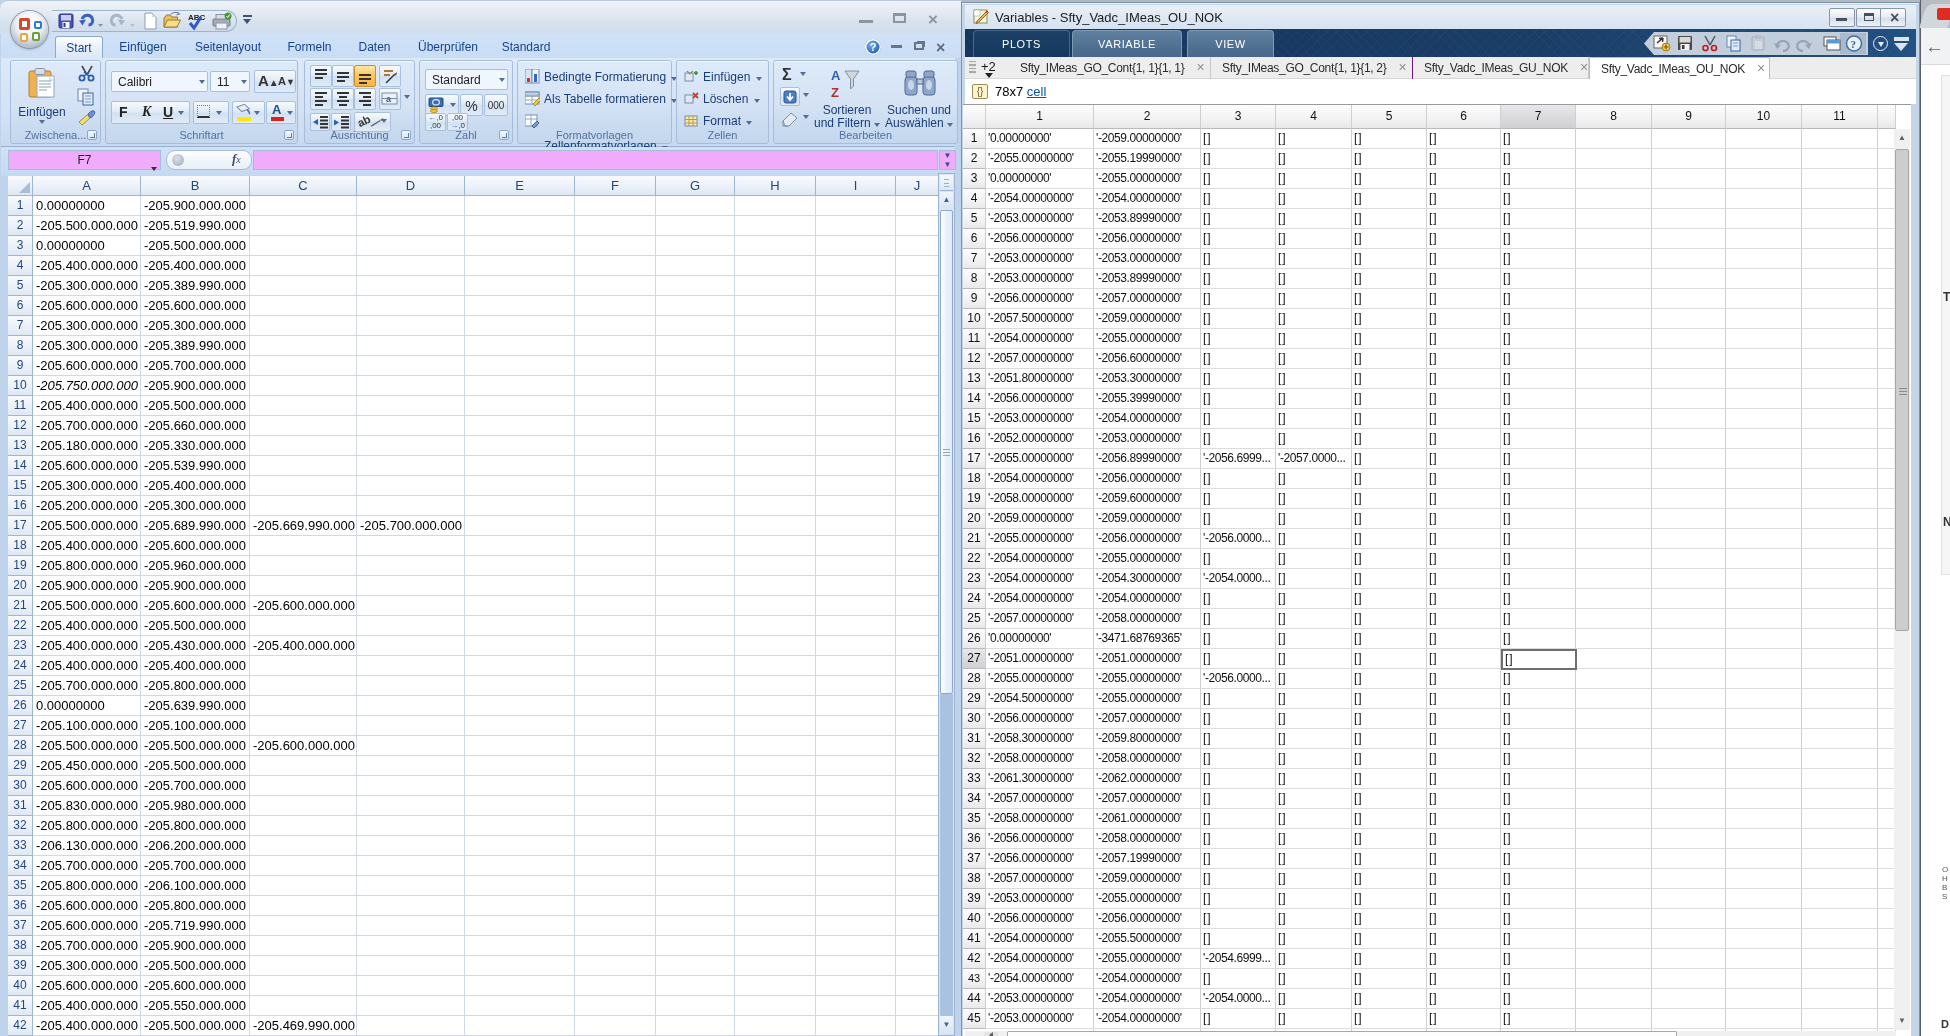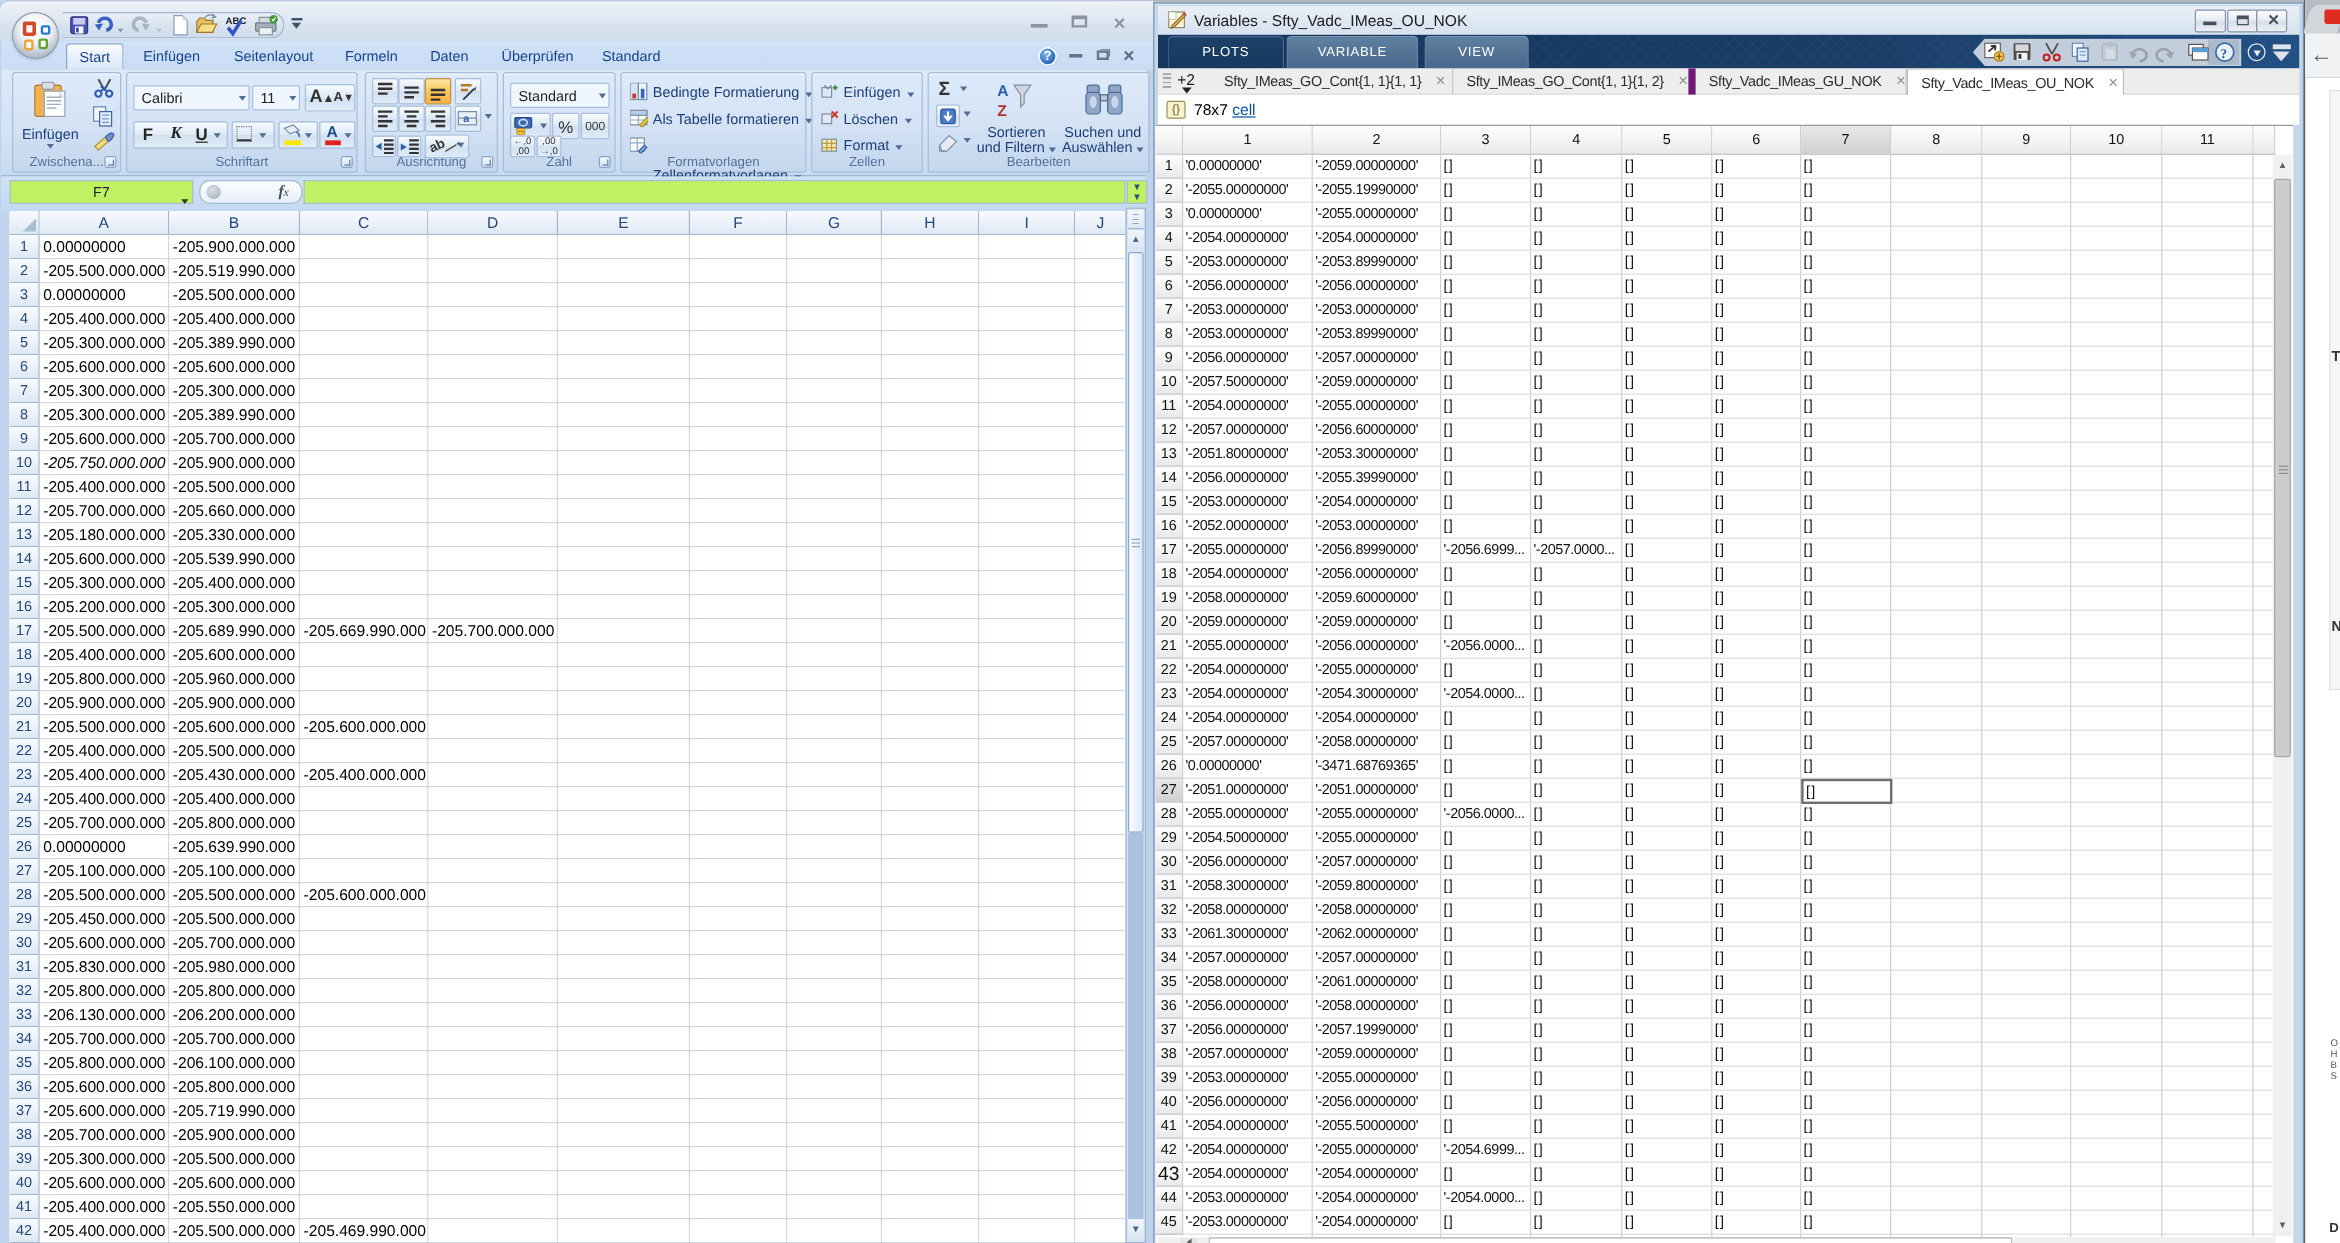--- a/index.html
+++ b/index.html
@@ -24,21 +24,21 @@
 .btnbox{position:absolute;border:1px solid #a9bfdc;background:linear-gradient(#f6fafd,#dfeaf6 48%,#d2e1f1 52%,#e0ebf7);border-radius:2px;}
 .combo{position:absolute;border:1px solid #a9bfdc;background:#f0f6fd;border-radius:2px;font-size:12px;color:#222;}
 .combo .da{position:absolute;right:2px;top:50%;margin-top:-2px;}
 .da{width:0;height:0;border-left:3px solid transparent;border-right:3px solid transparent;border-top:4px solid #4f6d96;display:inline-block;}
 
 .dw{line-height:0;}
 .dw .da{display:block;}
 .dad{width:0;height:0;border-left:3px solid transparent;border-right:3px solid transparent;border-top:4px solid #333;display:inline-block;}
 
 #xl-fstrip{position:absolute;left:1px;top:147px;width:954px;height:29px;background:linear-gradient(#cfe1f6,#c4d9f1);}
-.fwhite{position:absolute;background:#bef264;border:1px solid #a8bcd4;}
+.fwhite{position:absolute;background:#f0abfc;border:1px solid #a8bcd4;}
 #xl-grid{position:absolute;left:8px;top:176px;width:947px;height:860px;background:#fff;}
 .xh{background:linear-gradient(#f8fafd,#ebf1f9 55%,#dde8f4);border-right:1px solid #9eb6ce;border-bottom:1px solid #9eb6ce;
  color:#25467c;text-align:center;}
 .xcell{position:absolute;font-size:13px;color:#000;padding-left:3px;line-height:20px;white-space:nowrap;overflow:hidden;}
 
 #ml{position:absolute;left:961px;top:0;width:959px;height:1036px;}
 #ml-border{position:absolute;left:0;top:2px;width:959px;height:1034px;background:#c5d6e9;border:1px solid #7793ae;border-bottom:none;box-shadow:inset 0 1px 0 #e8f1fa;}
 #ml-title{position:absolute;left:4px;top:5px;width:951px;height:24px;
  background:linear-gradient(#eaf0f7,#dfe8f3 50%,#d5e2f0);font-size:13px;color:#1c1c1c;}
 #ml-strip{position:absolute;left:4px;top:29px;width:951px;height:28px;background:
@@ -679,21 +679,21 @@
       <div class="ab" style="left:908px;top:7px;width:15px;height:15px;border:1.6px solid #e8edf3;border-radius:50%;"></div>
       <div class="ab" style="left:912.5px;top:12.5px;width:0;height:0;border-left:3.5px solid transparent;border-right:3.5px solid transparent;border-top:5px solid #e8edf3;"></div>
       <div class="ab" style="left:929px;top:8px;width:15px;height:3.5px;background:#dde4ec;"></div>
       <div class="ab" style="left:929px;top:13.5px;width:0;height:0;border-left:7.5px solid transparent;border-right:7.5px solid transparent;border-top:8px solid #dde4ec;"></div>
     </div>
     <div id="ml-docbar">
       <div class="ab" style="left:4px;top:4px;width:7px;height:13px;background:repeating-linear-gradient(#a8a8a8 0 1.5px,#e8e8e8 1.5px 3.5px);"></div>
       <div class="ab" style="left:16px;top:2px;font-size:13px;color:#1a1a1a;">+2</div>
       <div class="ab" style="left:20px;top:16px;width:0;height:0;border-left:4px solid transparent;border-right:4px solid transparent;border-top:5px solid #222;"></div>
       <div class="dtab" style="left:44px;width:202px;border-right:1px solid #c6c8ca;padding-left:11px;">Sfty_IMeas_GO_Cont{1, 1}{1, 1}<span class="x" style="margin-left:12px;">×</span></div>
-      <div class="dtab" style="left:246px;width:202px;border-right:6px solid #701a75;padding-left:11px;">Sfty_IMeas_GO_Cont{1, 1}{1, 2}<span class="x" style="margin-left:12px;">×</span></div>
+      <div class="dtab" style="left:246px;width:202px;border-right:1px solid #701a75;padding-left:11px;">Sfty_IMeas_GO_Cont{1, 1}{1, 2}<span class="x" style="margin-left:12px;">×</span></div>
       <div class="dtab" style="left:448px;width:176px;border-right:1px solid #c6c8ca;padding-left:11px;">Sfty_Vadc_IMeas_GU_NOK<span class="x" style="margin-left:12px;">×</span></div>
       <div class="dtab" style="left:624px;width:181px;background:#fff;border:1px solid #b8babd;border-bottom:none;border-radius:2px 2px 0 0;height:23px;padding-left:11px;">Sfty_Vadc_IMeas_OU_NOK<span class="x" style="margin-left:12px;">×</span></div>
     </div>
     <div id="ml-info">
       <div class="ab" style="left:7px;top:5px;width:16px;height:15px;background:#fbf3cd;border:1px solid #9a8f56;border-radius:2px;font-size:10px;color:#6a5f2a;text-align:center;line-height:14px;">{}</div>
       <div class="ab" style="left:30px;top:5px;font-size:13px;color:#000;">78x7 <a style="color:#0a54a8;text-decoration:underline;">cell</a></div>
     </div>
     <div id="ml-table">
       <div class="ab mh" style="left:0;top:0;width:23px;height:24px;"></div>
       <div class="ab mh" style="left:23px;top:0;width:108px;height:24px;font-size:12px;line-height:23px;">1</div>
@@ -1092,21 +1092,21 @@
         <div class="mcell" style="left:538px;top:800px;width:74px;"><span class="eb">[]</span></div>
         <div class="ab mh" style="left:0;top:820px;width:23px;height:20px;font-size:12px;line-height:19px;">42</div>
         <div class="ab" style="left:23px;top:839px;width:910px;height:1px;background:#dcdcde;"></div>
         <div class="mcell" style="left:23px;top:820px;width:107px;">'-2054.00000000'</div>
         <div class="mcell" style="left:131px;top:820px;width:106px;">'-2055.00000000'</div>
         <div class="mcell" style="left:238px;top:820px;width:74px;">'-2054.6999...</div>
         <div class="mcell" style="left:313px;top:820px;width:75px;"><span class="eb">[]</span></div>
         <div class="mcell" style="left:389px;top:820px;width:74px;"><span class="eb">[]</span></div>
         <div class="mcell" style="left:464px;top:820px;width:73px;"><span class="eb">[]</span></div>
         <div class="mcell" style="left:538px;top:820px;width:74px;"><span class="eb">[]</span></div>
-        <div class="ab mh" style="left:0;top:840px;width:23px;height:20px;font-size:16px;line-height:19px;">43</div>
+        <div class="ab mh" style="left:0;top:840px;width:23px;height:20px;font-size:11px;line-height:19px;">43</div>
         <div class="ab" style="left:23px;top:859px;width:910px;height:1px;background:#dcdcde;"></div>
         <div class="mcell" style="left:23px;top:840px;width:107px;">'-2054.00000000'</div>
         <div class="mcell" style="left:131px;top:840px;width:106px;">'-2054.00000000'</div>
         <div class="mcell" style="left:238px;top:840px;width:74px;"><span class="eb">[]</span></div>
         <div class="mcell" style="left:313px;top:840px;width:75px;"><span class="eb">[]</span></div>
         <div class="mcell" style="left:389px;top:840px;width:74px;"><span class="eb">[]</span></div>
         <div class="mcell" style="left:464px;top:840px;width:73px;"><span class="eb">[]</span></div>
         <div class="mcell" style="left:538px;top:840px;width:74px;"><span class="eb">[]</span></div>
         <div class="ab mh" style="left:0;top:860px;width:23px;height:20px;font-size:12px;line-height:19px;">44</div>
         <div class="ab" style="left:23px;top:879px;width:910px;height:1px;background:#dcdcde;"></div>

